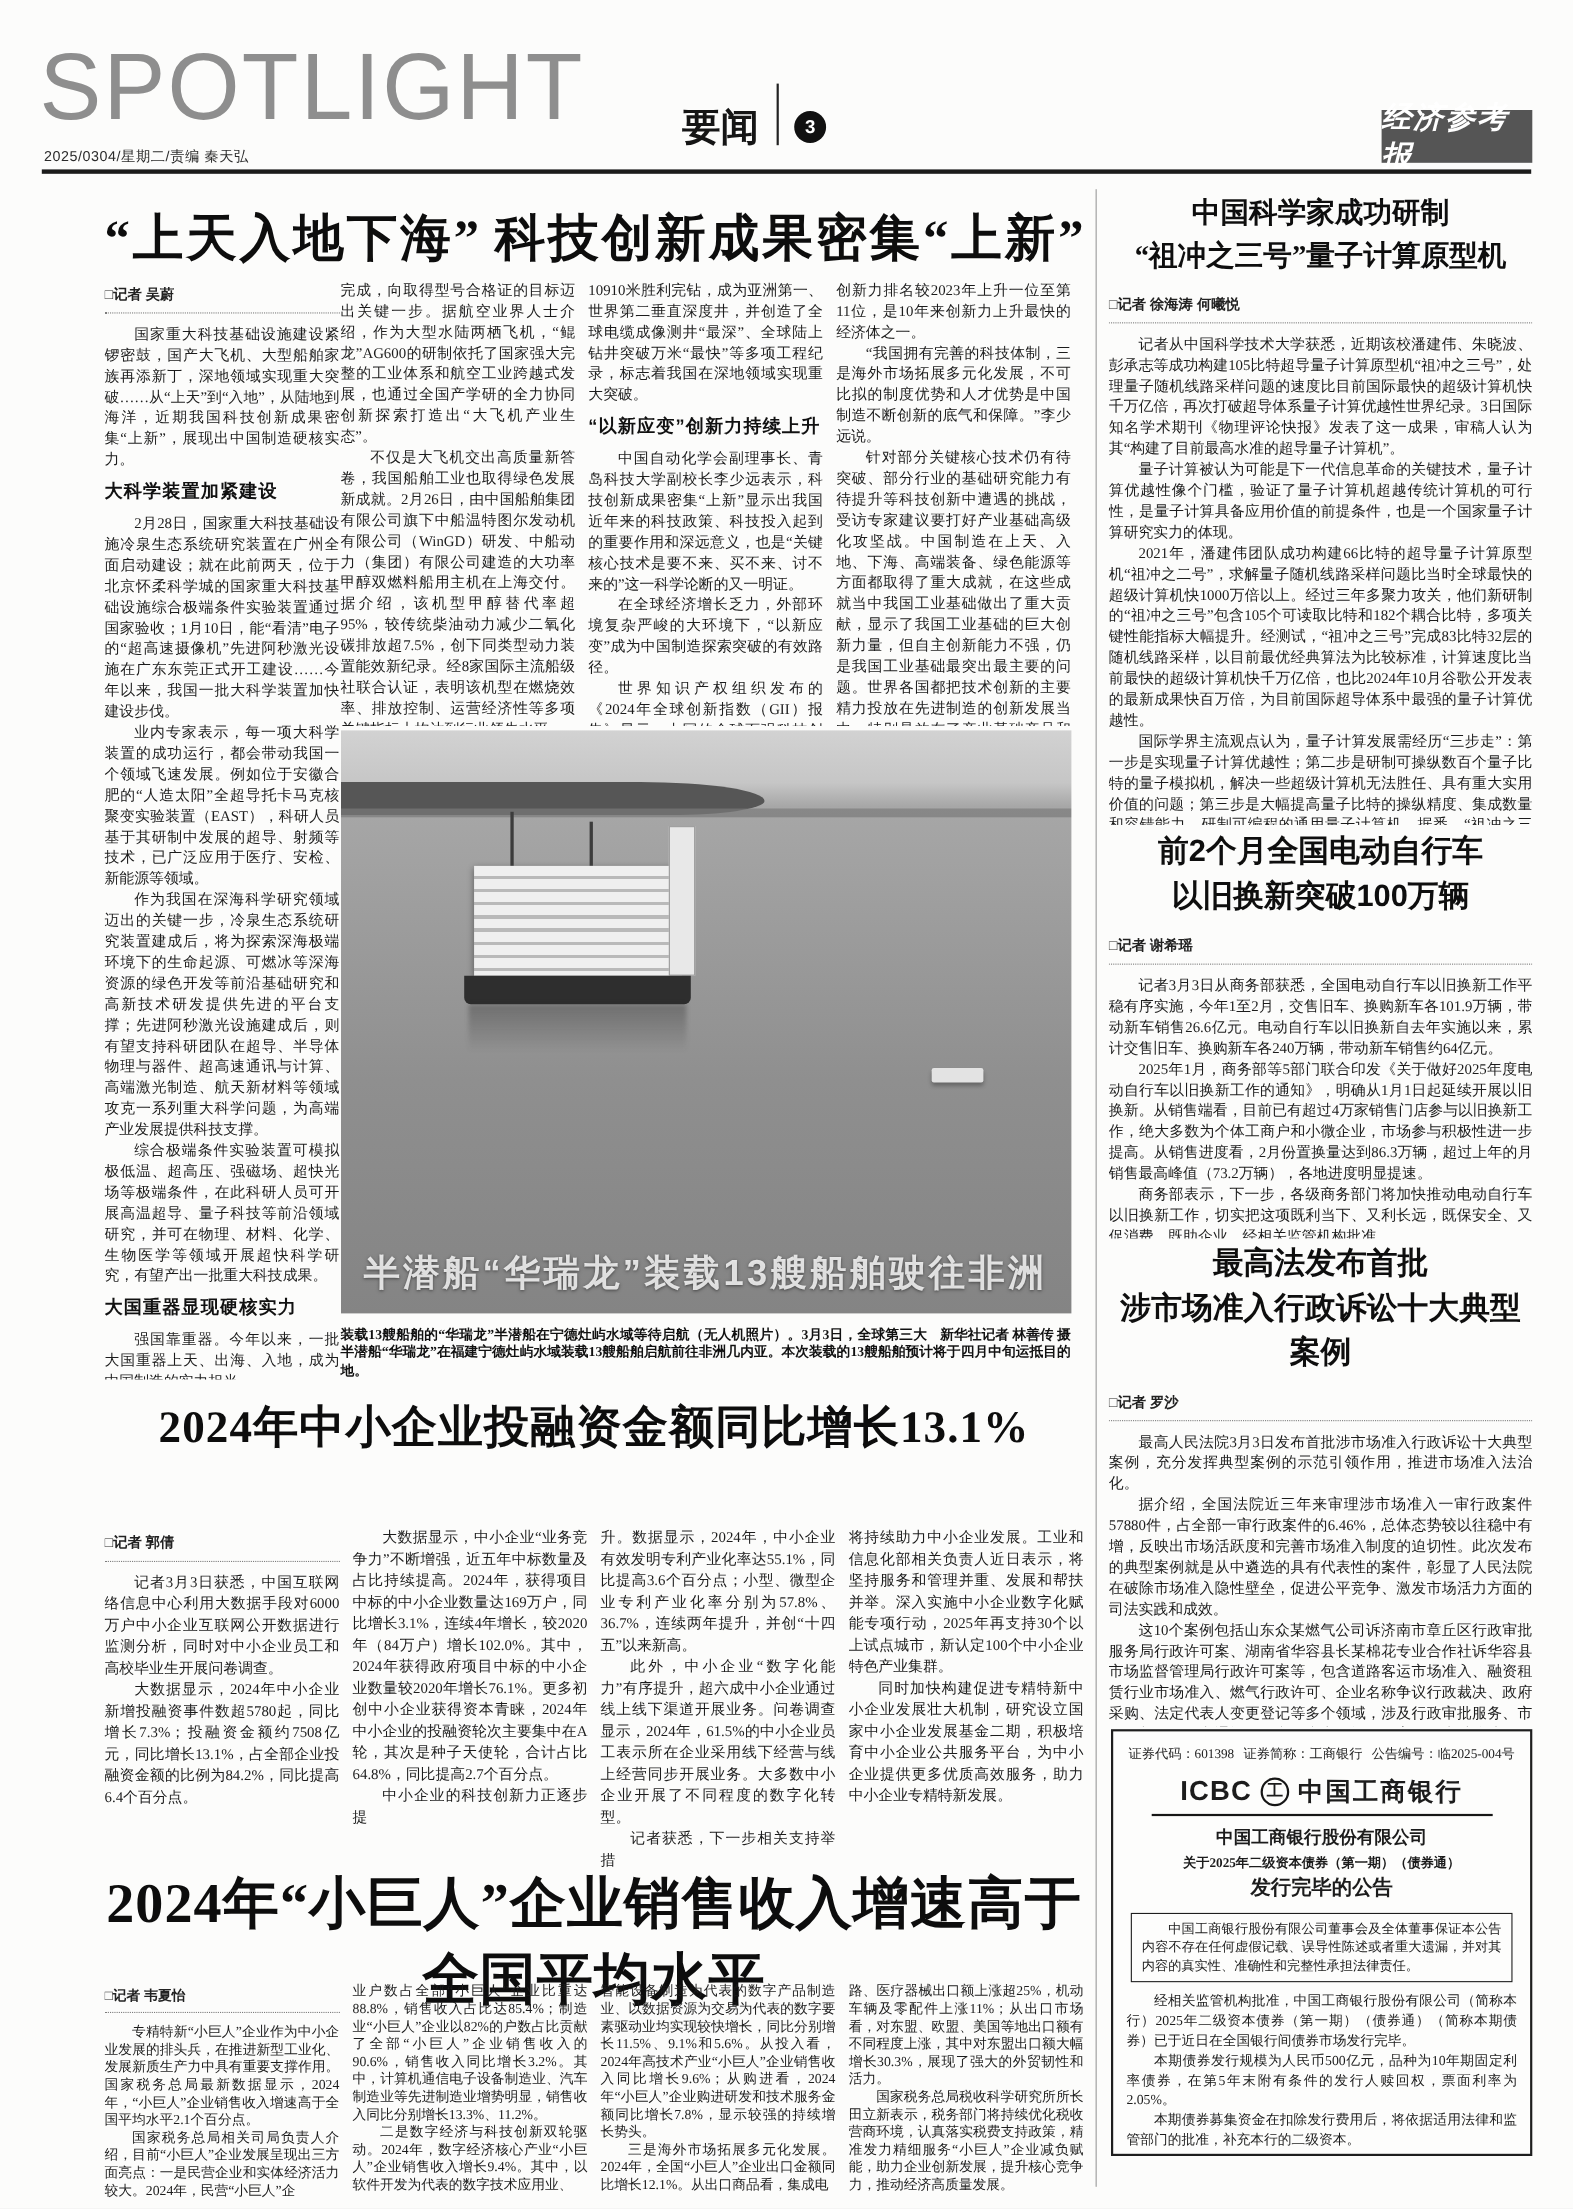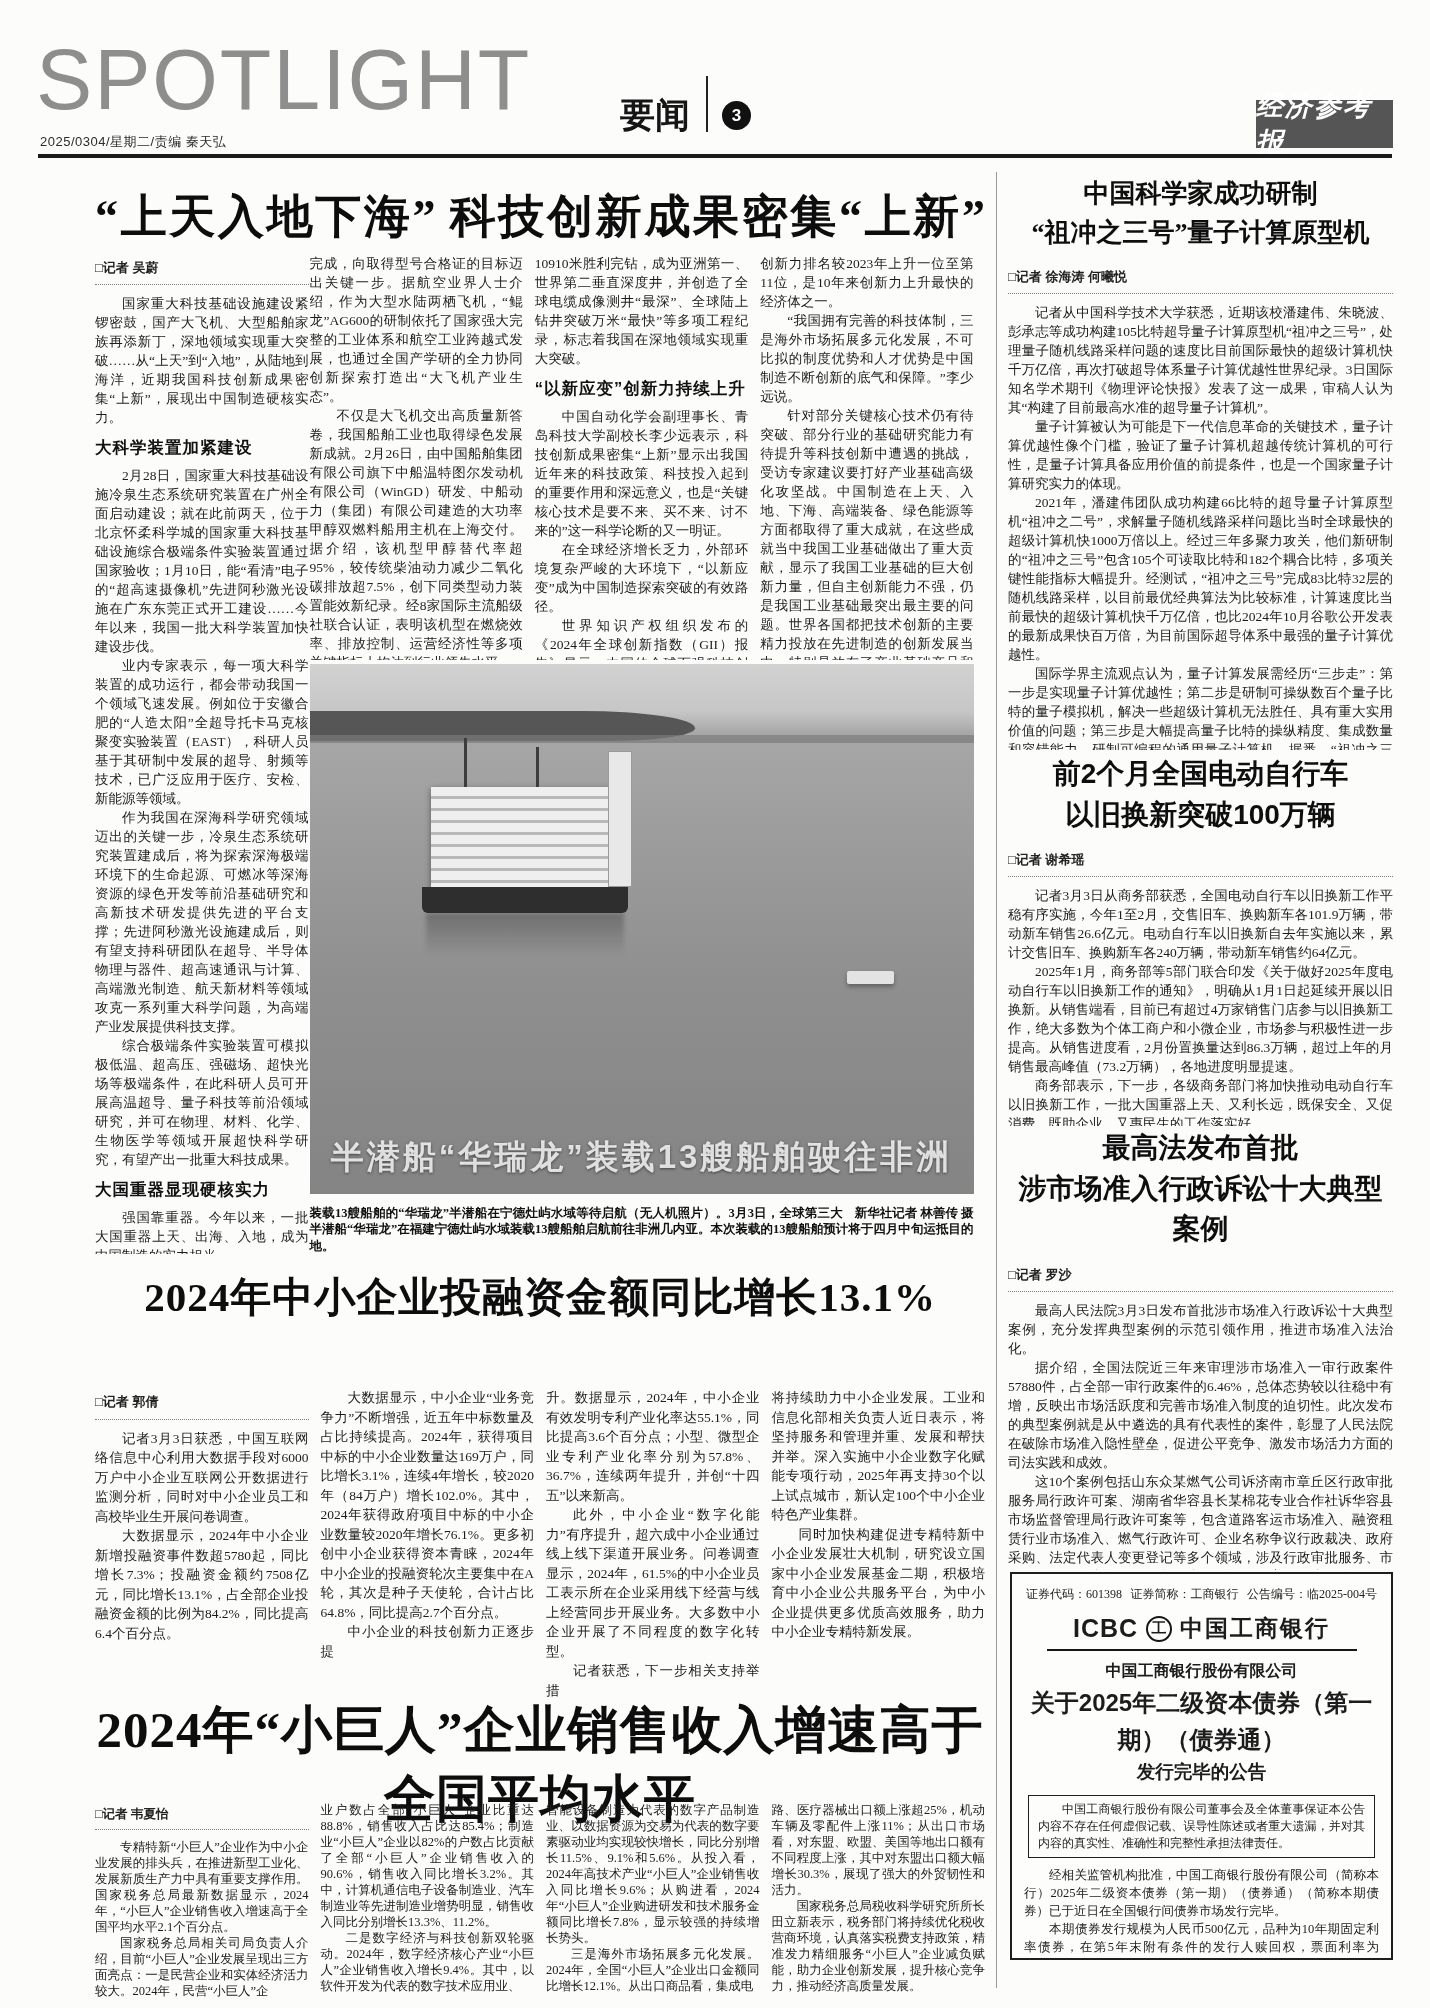--- a/index.html
+++ b/index.html
@@ -93,21 +93,21 @@
   .logo-row { display:flex; align-items:center; justify-content:center; gap:8px;
         border-bottom:2.5px solid #161616; width:310px; margin:0 auto; padding-bottom:5px; }
   .icbc-word { font-family:"Liberation Sans", sans-serif; font-weight:bold; font-size:25px; letter-spacing:1px; }
   .icbc-circle { width:26px; height:26px; border:2.5px solid #161616; border-radius:50%;
         display:flex; align-items:center; justify-content:center; font-weight:bold; font-size:15px;
         font-family:"Liberation Sans", sans-serif; }
   .bank-name { font-family:"Liberation Sans", sans-serif; font-weight:bold; font-size:23px; letter-spacing:2px; }
   .ad-title { margin-top:8px; text-align:center; font-family:"Liberation Sans", sans-serif; font-weight:bold; }
   .ad-title p { line-height:1.55; text-indent:0; }
   .ad-title p:nth-child(1) { font-size:16px; }
-  .ad-title p:nth-child(2) { font-size:24px; }
+  .ad-title p:nth-child(2) { font-size:12px;font-family:Liberation Serif, serif; }
   .ad-title p:nth-child(3) { font-size:18.5px; }
   .disclaimer-box { border:1.5px solid #1e1e1e; margin:8px 4px 8px; padding:5px 9px;
         font-size:12px; line-height:17px; text-align:justify; }
   .disclaimer-box p { text-indent:2em; }
   .ad-paras p { font-size:12.5px; line-height:18px; text-indent:2em; text-align:justify; }
 </style>
 </head>
 <body>
 
 <div class="page">
@@ -260,21 +260,21 @@
 
     <div class="r-article ebike">
       <div class="headline-sans">
         <div>前2个月全国电动自行车</div>
         <div>以旧换新突破100万辆</div>
       </div>
       <div class="byline">□记者 谢希瑶</div>
       <div>
           <p>记者3月3日从商务部获悉，全国电动自行车以旧换新工作平稳有序实施，今年1至2月，交售旧车、换购新车各101.9万辆，带动新车销售26.6亿元。电动自行车以旧换新自去年实施以来，累计交售旧车、换购新车各240万辆，带动新车销售约64亿元。</p>
           <p>2025年1月，商务部等5部门联合印发《关于做好2025年度电动自行车以旧换新工作的通知》，明确从1月1日起延续开展以旧换新。从销售端看，目前已有超过4万家销售门店参与以旧换新工作，绝大多数为个体工商户和小微企业，市场参与积极性进一步提高。从销售进度看，2月份置换量达到86.3万辆，超过上年的月销售最高峰值（73.2万辆），各地进度明显提速。</p>
-          <p>商务部表示，下一步，各级商务部门将加快推动电动自行车以旧换新工作，一批大国重器上天、又利长远，既保安全、又促消费，既助企业、又惠民生的工作落实好。</p>
+          <p>商务部表示，下一步，各级商务部门将加快推动电动自行车以旧换新工作，切实把这项既利当下、又利长远，既保安全、又促消费，既助企业、经相关监管机构批准。</p>
         </div>
     </div>
 
     <div class="r-article court">
       <div class="headline-sans">
         <div>最高法发布首批</div>
         <div>涉市场准入行政诉讼十大典型案例</div>
       </div>
       <div class="byline">□记者 罗沙</div>
       <div>

